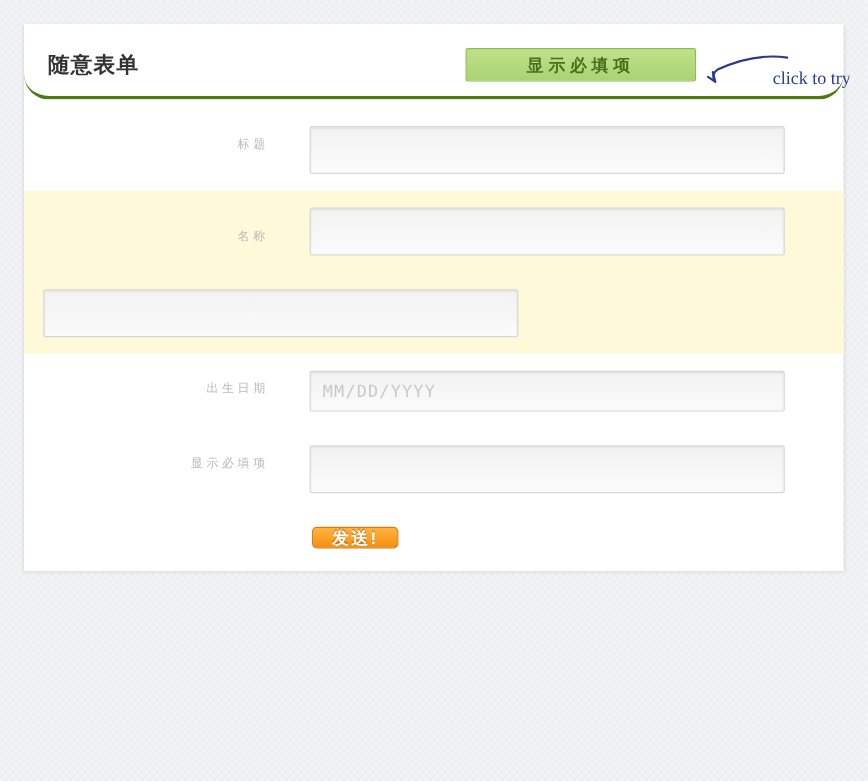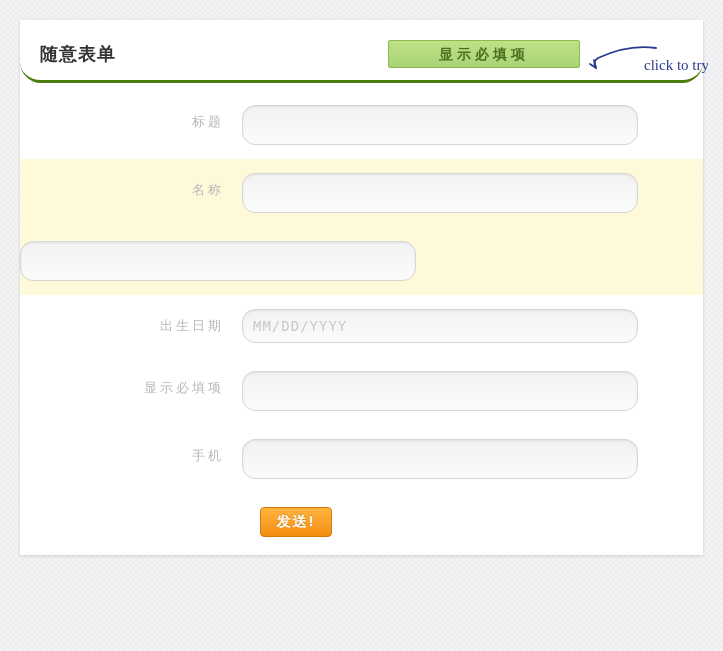--- a/index.html
+++ b/index.html
@@ -69,63 +69,65 @@
     padding-top: 8px;
     padding-bottom: 18px;
   }
   .row {
     display: flex;
     align-items: flex-start;
     padding: 14px 0 14px 0;
   }
   .row.required {
     background: #fdf9d9;
+    align-items: center;
   }
   .label {
     width: 222px;
     text-align: right;
     color: #b9b9b9;
-    font-size: 13px;
+    font-size: 10px;
     letter-spacing: 3px;
     padding-top: 8px;
     padding-right: 18px;
     box-sizing: border-box;
   }
   .field {
     flex: 1;
   }
   .text-input {
     width: 396px;
     height: 40px;
     box-sizing: border-box;
     background: linear-gradient(#f2f2f2, #fbfbfb);
     border: 1px solid #d6d6d6;
-    border-radius: 13px;
+    border-radius: 2px;
     box-shadow: inset 0 1px 2px rgba(0,0,0,0.08);
     padding: 0 10px;
     font-size: 14px;
     color: #555;
     outline: none;
+    margin-left: 16px;
   }
   .text-input::placeholder {
     color: #c9c9c9;
     letter-spacing: 1px;
     font-family: monospace;
   }
   .date-input {
     width: 396px;
     height: 34px;
   }
   .submit-row {
     padding-left: 240px;
     padding-top: 14px;
   }
   .submit-btn {
     min-width: 72px;
-    height: 30px;
+    height: 18px;
     padding: 0 14px;
     background: linear-gradient(#ffb340, #f38f13);
     border: 1px solid #d97a0b;
     border-radius: 4px;
     color: #fff;
     font-size: 14px;
     font-weight: bold;
     cursor: pointer;
     letter-spacing: 2px;
     text-shadow: 0 -1px 0 rgba(0,0,0,0.2);
@@ -166,23 +168,19 @@
       <div class="label">出生日期</div>
       <div class="field"><input type="text" class="text-input date-input" placeholder="MM/DD/YYYY" style=""></div>
     </div>
 
 
     <div class="row">
       <div class="label">显示必填项</div>
       <div class="field"><input type="text" class="text-input" style=""></div>
     </div>
 
-    <div class="row">
-      <div class="label">手机</div>
-      <div class="field"><input type="text" class="text-input" style=""></div>
-    </div>
 
     <div class="submit-row">
       <button class="submit-btn">发送!</button>
     </div>
 
   </div>
 </div>
 
 </body></html>

